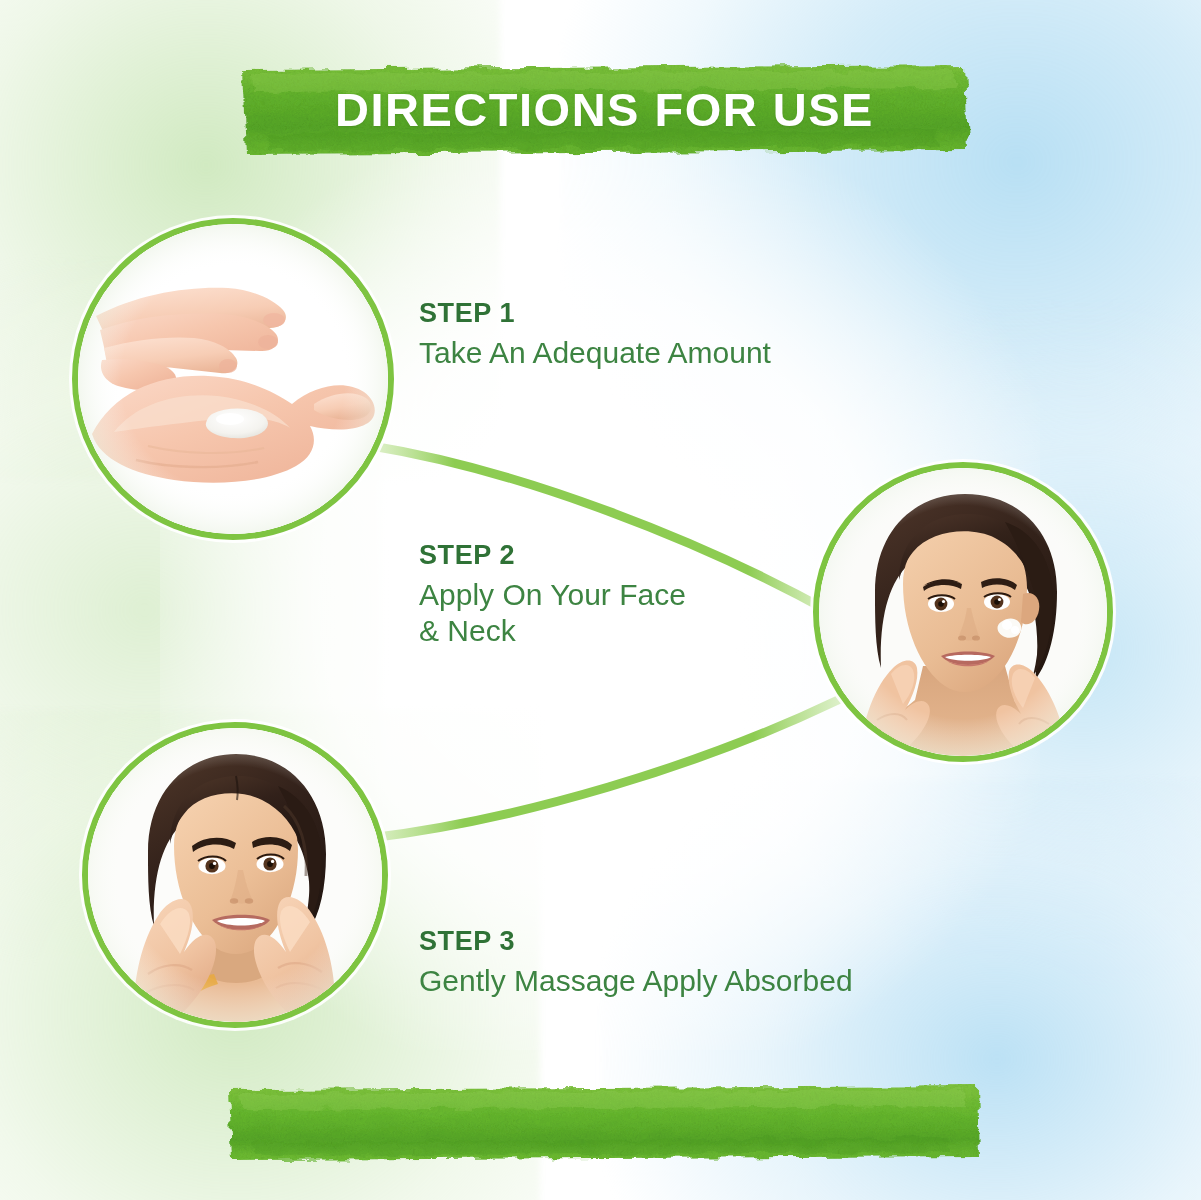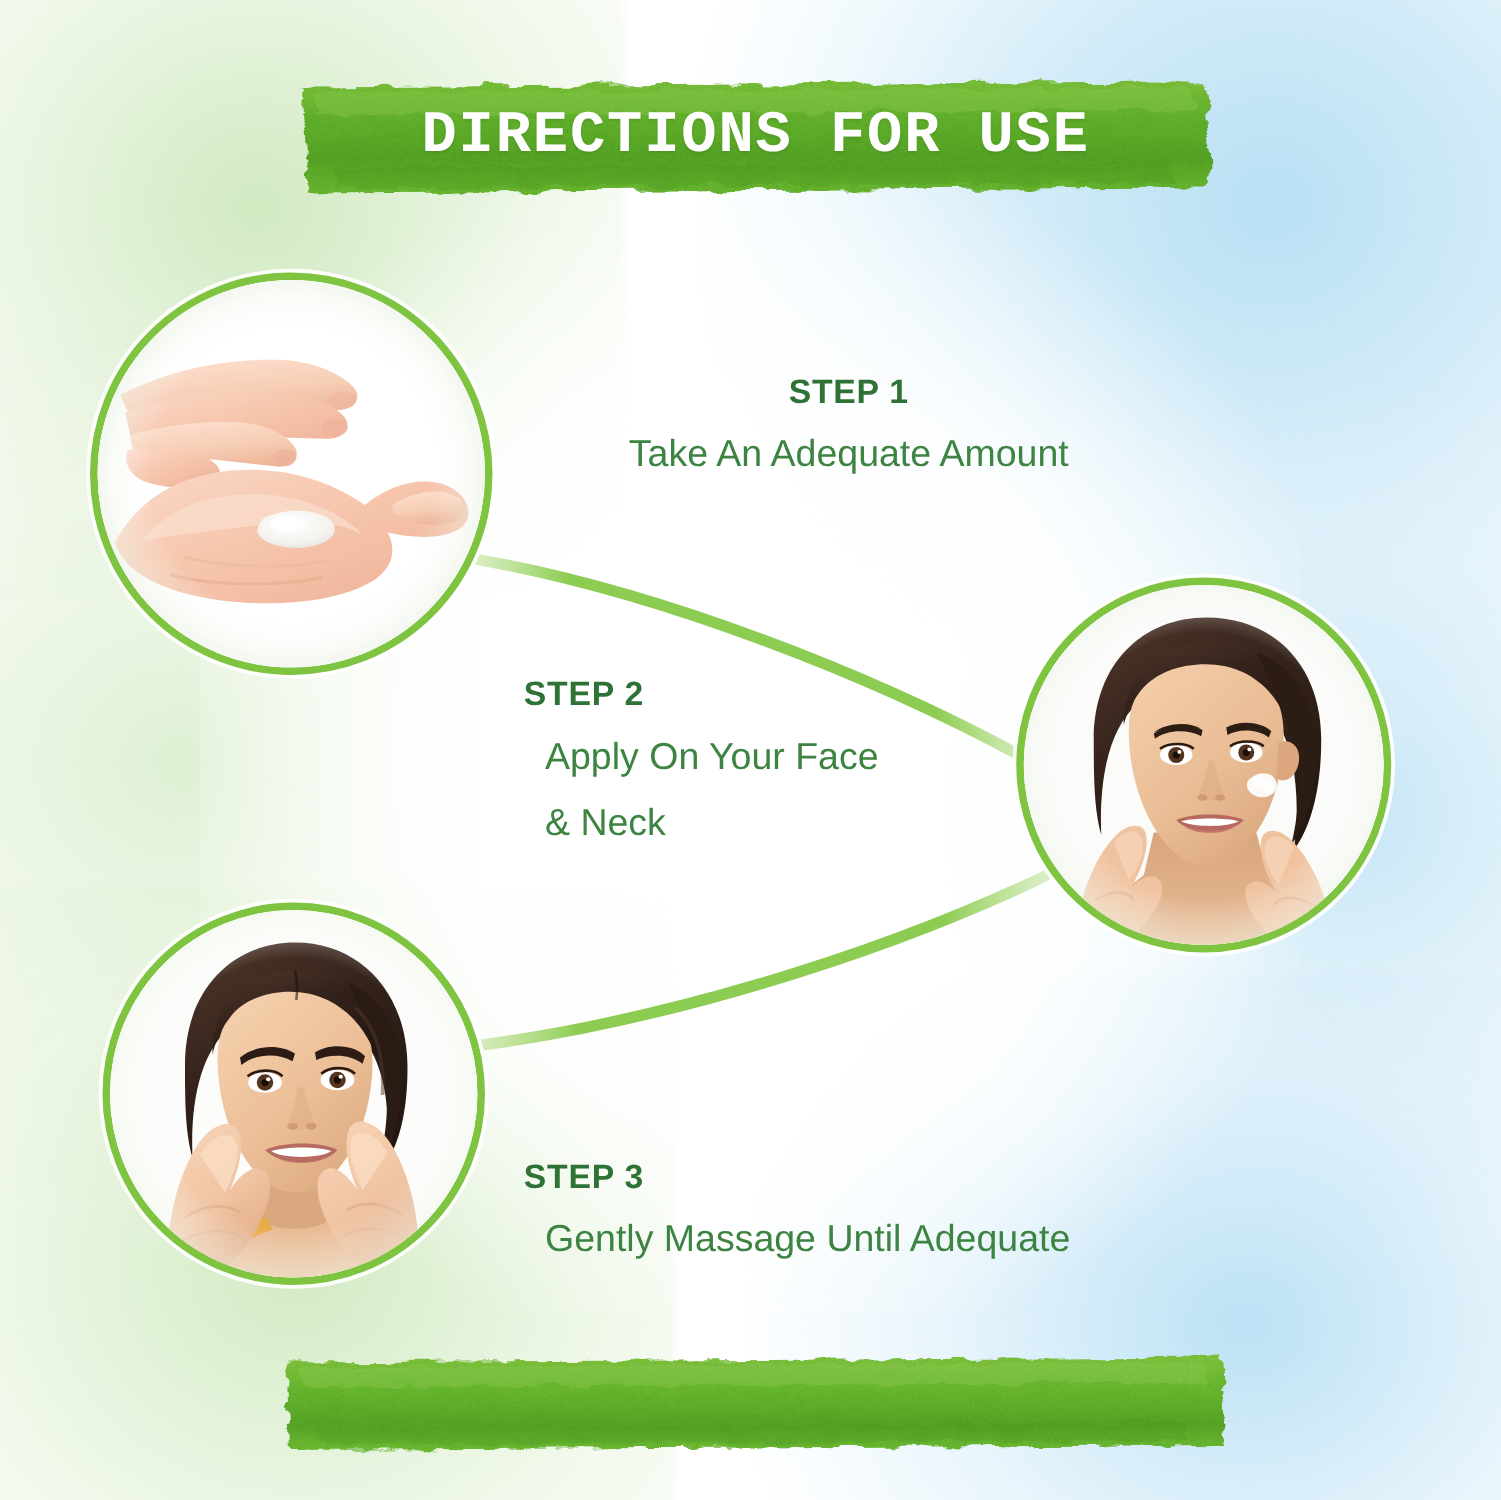--- a/index.html
+++ b/index.html
@@ -48,21 +48,21 @@
   .wash-white-core{
     left:160px;top:150px;width:880px;height:900px;
     background:radial-gradient(ellipse at 50% 50%, rgba(255,255,255,.96) 0%, rgba(255,255,255,.85) 45%, rgba(255,255,255,0) 78%);
   }
 
   
   .banner{position:absolute;display:flex;align-items:center;justify-content:center;}
   .banner .brush{position:absolute;inset:0;}
   .banner .label{
     position:relative;color:#ffffff;font-weight:700;letter-spacing:.5px;
-    text-shadow:0 1px 2px rgba(60,110,30,.28);white-space:nowrap;font-family:Liberation Mono, monospace;
+    text-shadow:0 1px 2px rgba(60,110,30,.28);white-space:nowrap;
   }
   #banner-top{left:237px;top:58px;width:735px;height:102px;}
   #banner-top .label{font-size:47px;letter-spacing:1.5px;}
   #banner-bottom{left:224px;top:1080px;width:760px;height:84px;}
   #banner-bottom .label{font-size:41px;font-weight:700;letter-spacing:.3px;}
 
   
   #connectors{position:absolute;left:0;top:0;width:1201px;height:1200px;}
 
   
@@ -82,23 +82,23 @@
   #circle-2{left:813px;top:462px;width:300px;height:300px;}
   #circle-3{left:82px;top:722px;width:306px;height:306px;}
 
   
   .step{position:absolute;}
   .step .head{
     color:#2f7236;font-weight:700;font-size:27px;letter-spacing:.6px;
     line-height:1.1;margin:0 0 6px 0;
   }
   .step .body{
-    color:#3d8442;font-weight:400;font-size:30px;line-height:1.22;margin:17px;
-  }
-  #step-1{left:419px;top:299px;width:520px;text-align:center;}
+    color:#3d8442;font-weight:400;font-size:30px;line-height:1.22;margin:0;
+  }
+  #step-1{left:419px;top:299px;width:520px;}
   #step-2{left:419px;top:541px;width:400px;}
   #step-3{left:419px;top:927px;width:560px;}
 </style>
 </head>
 <body>
 
 <div id="poster">
 
   <div class="wash wash-green-tl"></div>
   <div class="wash wash-green-l"></div>
@@ -378,21 +378,21 @@
   </div>
 
   <div id="step-2" class="step">
     <p class="head">STEP 2</p>
     <p class="body">Apply On Your Face</p>
     <p class="body">&amp; Neck</p>
   </div>
 
   <div id="step-3" class="step">
     <p class="head">STEP 3</p>
-    <p class="body">Gently Massage Until Adequate</p>
+    <p class="body">Gently Massage Apply Absorbed</p>
   </div>
 
   <div id="banner-bottom" class="banner">
     <svg class="brush" viewBox="0 0 760 84" preserveAspectRatio="none">
       <defs>
         <linearGradient id="brushBot" x1="0" y1="0" x2="0" y2="1">
           <stop offset="0%" stop-color="#80c53d"></stop>
           <stop offset="38%" stop-color="#67b92e"></stop>
           <stop offset="72%" stop-color="#57a827"></stop>
           <stop offset="100%" stop-color="#6fbe33"></stop>

